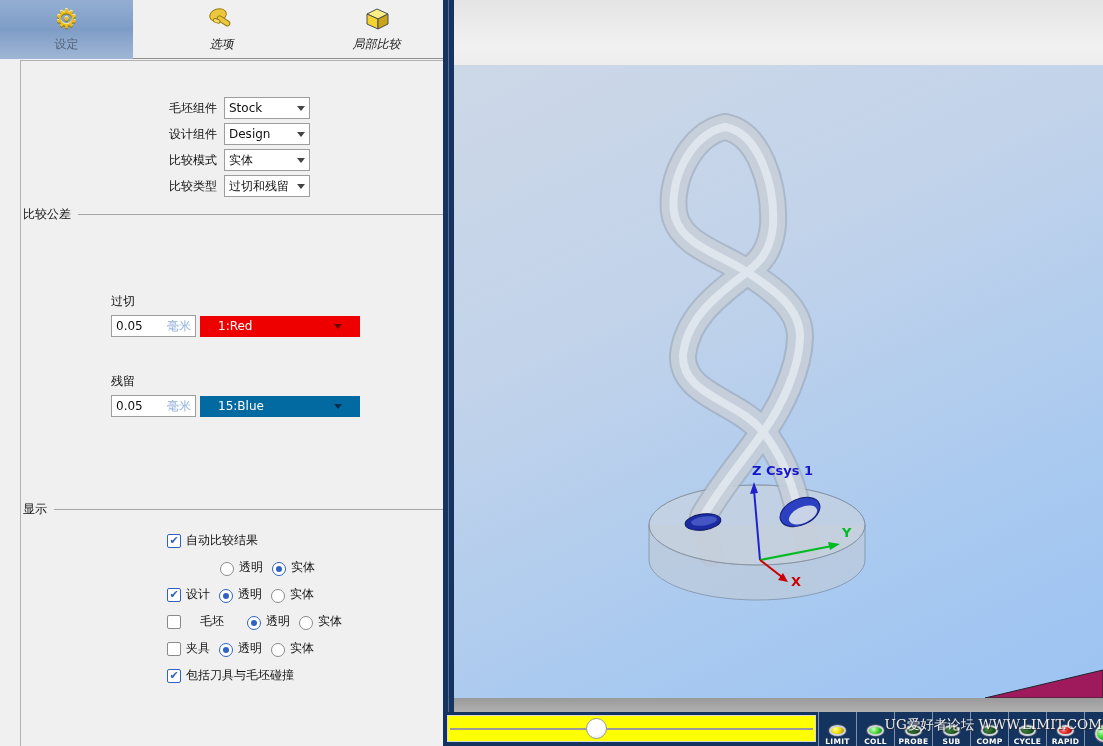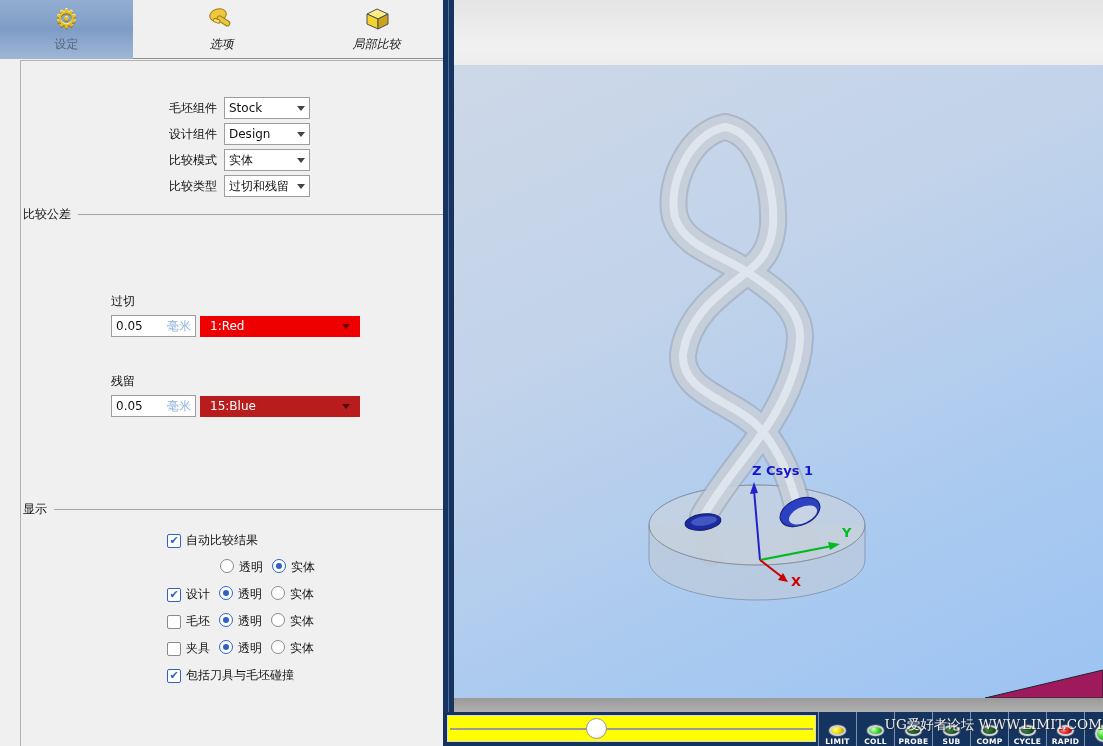--- a/index.html
+++ b/index.html
@@ -28,34 +28,34 @@
   .caret { width:0; height:0; border-left:4px solid transparent; border-right:4px solid transparent; border-top:5px solid #444; margin-left:2px; }
 
   .section-hdr { position:absolute; left:2px; width:434px; display:flex; align-items:center; }
   .section-hdr .sline { flex:1; border-top:1px solid #a6a6a6; margin-left:7px; margin-right:2px; }
 
   .tol-label { position:absolute; left:90px; }
   .tol-row { position:absolute; left:90px; display:flex; align-items:center; }
   .tol-input { width:85px; height:22px; background:#fff; border:1px solid #9d9d9d; display:flex; align-items:center; padding:0 4px; }
   .tol-input .tval { flex:1; }
   .tol-input .tunit { color:#8fb0da; }
-  .color-dd { margin-left:4px; width:160px; height:21px; display:flex; align-items:center; color:#fff; padding:0 10px; }
+  .color-dd { margin-left:4px; width:160px; height:21px; display:flex; align-items:center; color:#fff; padding:0 18px; }
   .color-dd .cname { flex:1; }
   .color-dd .caret { border-top-color:rgba(0,0,0,0.55); }
 
   .display-rows { position:absolute; left:0; top:466px; width:430px; }
   .disp-row { height:27px; display:flex; align-items:center; }
   .cbx { width:14px; height:14px; background:#fff; border:1px solid #8a8a8a; border-radius:2px; display:inline-flex; align-items:center; justify-content:center; font-size:11px; line-height:12px; color:#2f62c4; flex:none; }
   .cbx.checked { border-color:#2f62c4; font-weight:bold; }
   .rdo { width:14px; height:14px; border-radius:50%; background:#fff; border:1px solid #8a8a8a; display:inline-flex; align-items:center; justify-content:center; flex:none; }
   .rdo.sel { border:1.5px solid #2f62c4; }
   .rdo .dot { width:6px; height:6px; border-radius:50%; background:#2f62c4; }
   .lbl { margin-left:5px; }
   .rgroup { display:flex; align-items:center; }
-  .rgroup .ritem { display:flex; align-items:flex-start; margin-left:9px; }
+  .rgroup .ritem { display:flex; align-items:flex-end; margin-left:9px; }
 
   
   .v-strip { position:absolute; left:443px; top:0; width:11px; height:712px; background:#16345f; }
   .v-strip::after { content:""; position:absolute; left:5px; top:0; width:1px; height:100%; background:#51719c; }
 
   
   .right-area { position:absolute; left:454px; top:0; width:649px; height:746px; }
   .top-strip { position:absolute; left:0; top:0; width:649px; height:65px; background:linear-gradient(180deg,#e4e4e4 0%,#f1f1f1 70%,#ededed 100%); }
   .viewport { position:absolute; left:0; top:65px; width:649px; height:633px; background:linear-gradient(155deg,#cdd8e7 0%,#c2d3ea 35%,#a8c9f0 75%,#9cc3f3 100%); overflow:hidden; }
   .gray-bar { position:absolute; left:0; top:698px; width:649px; height:14px; background:linear-gradient(180deg,#9a9a9a,#b0b0b0); }
@@ -164,21 +164,21 @@
           <span class="caret"></span>
         </div>
       </div>
 
       <div class="tol-label" style="top:312px;">残留</div>
       <div class="tol-row" style="top:334px;">
         <div class="tol-input">
           <span class="tval">0.05</span>
           <span class="tunit">毫米</span>
         </div>
-        <div class="color-dd" id="excess-color" style="background: #b91c1c;">
+        <div class="color-dd" id="excess-color" style="background: #0369a1;">
           <span class="cname">15:Blue</span>
           <span class="caret"></span>
         </div>
       </div>
 
       <div class="section-hdr" style="top:440px;">
         <span>显示</span>
         <span class="sline"></span>
       </div>
 
@@ -210,21 +210,21 @@
                   <span class="dot"></span>
                 </span>
                 <span class="lbl">透明</span>
               </span>
               <span class="ritem">
                 <span class="rdo"></span>
                 <span class="lbl">实体</span>
               </span>
             </span>
           </div>
-          <div class="disp-row" style="padding-left: 146px;">
+          <div class="disp-row" style="padding-left: 146px; gap: 14px;">
             <span class="cbx"></span>
             <span class="lbl">毛坯</span>
             <span class="rgroup">
               <span class="ritem">
                 <span class="rdo sel">
                   <span class="dot"></span>
                 </span>
                 <span class="lbl">透明</span>
               </span>
               <span class="ritem">

